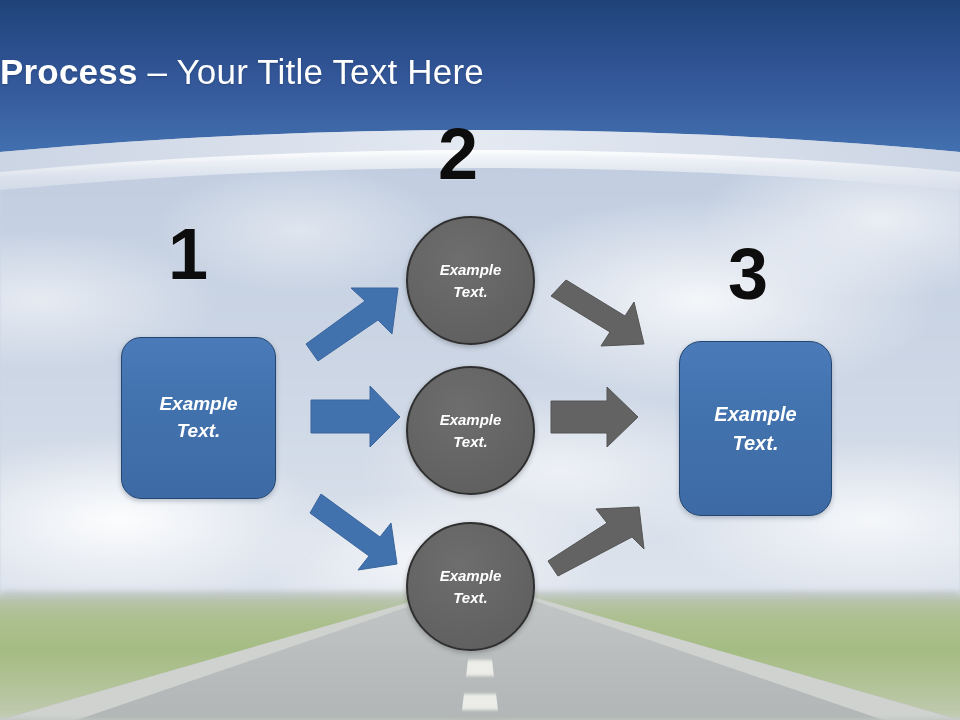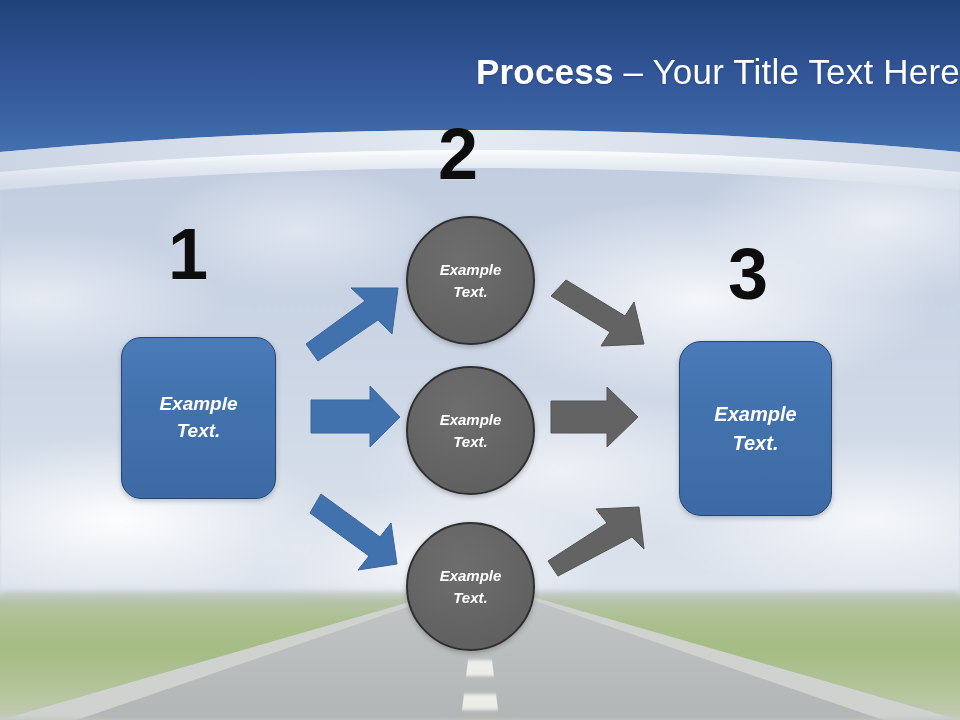--- a/index.html
+++ b/index.html
@@ -63,21 +63,21 @@
 
   
   .header-band {
     position:absolute; left:0; top:0; width:960px; height:190px;
     overflow:hidden;
   }
   .header-band svg { display:block; }
 
   .slide-title {
     position:absolute; left:0; top:52px; width:960px;
-    text-align:right;
+    text-align:left;
     font-size:35px;
     color:#ffffff;
     letter-spacing:.2px;
     white-space:nowrap;
     z-index:6;
     text-shadow:0 1px 2px rgba(0,0,0,.18);
   }
   .slide-title b { font-weight:bold; }
   .slide-title span.rest { font-weight:normal; }
 

